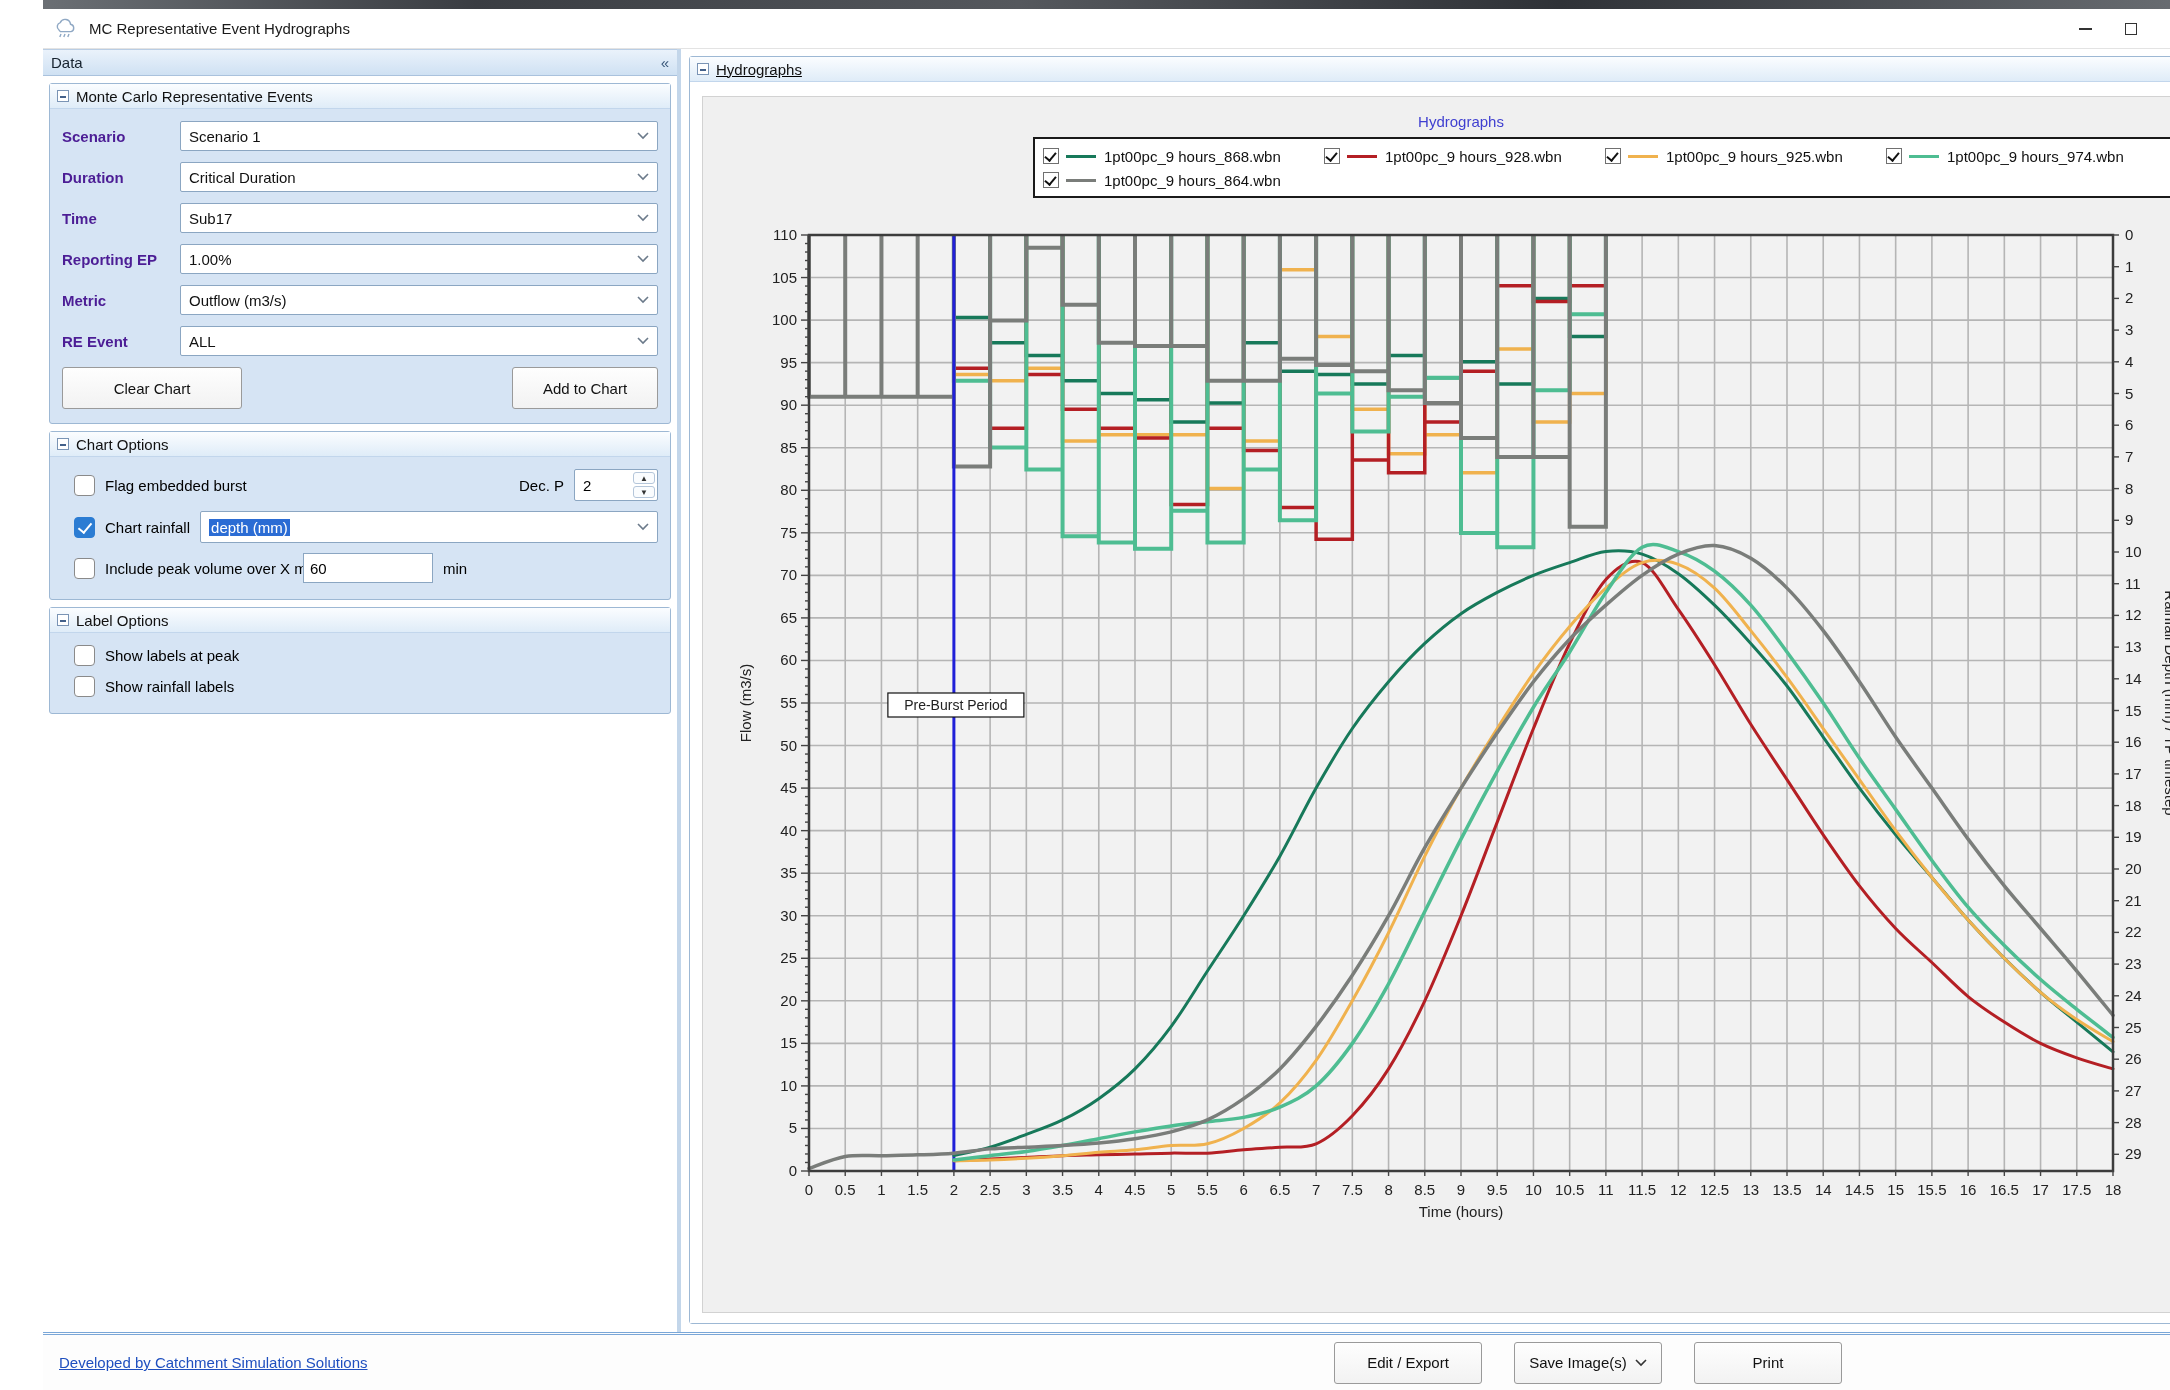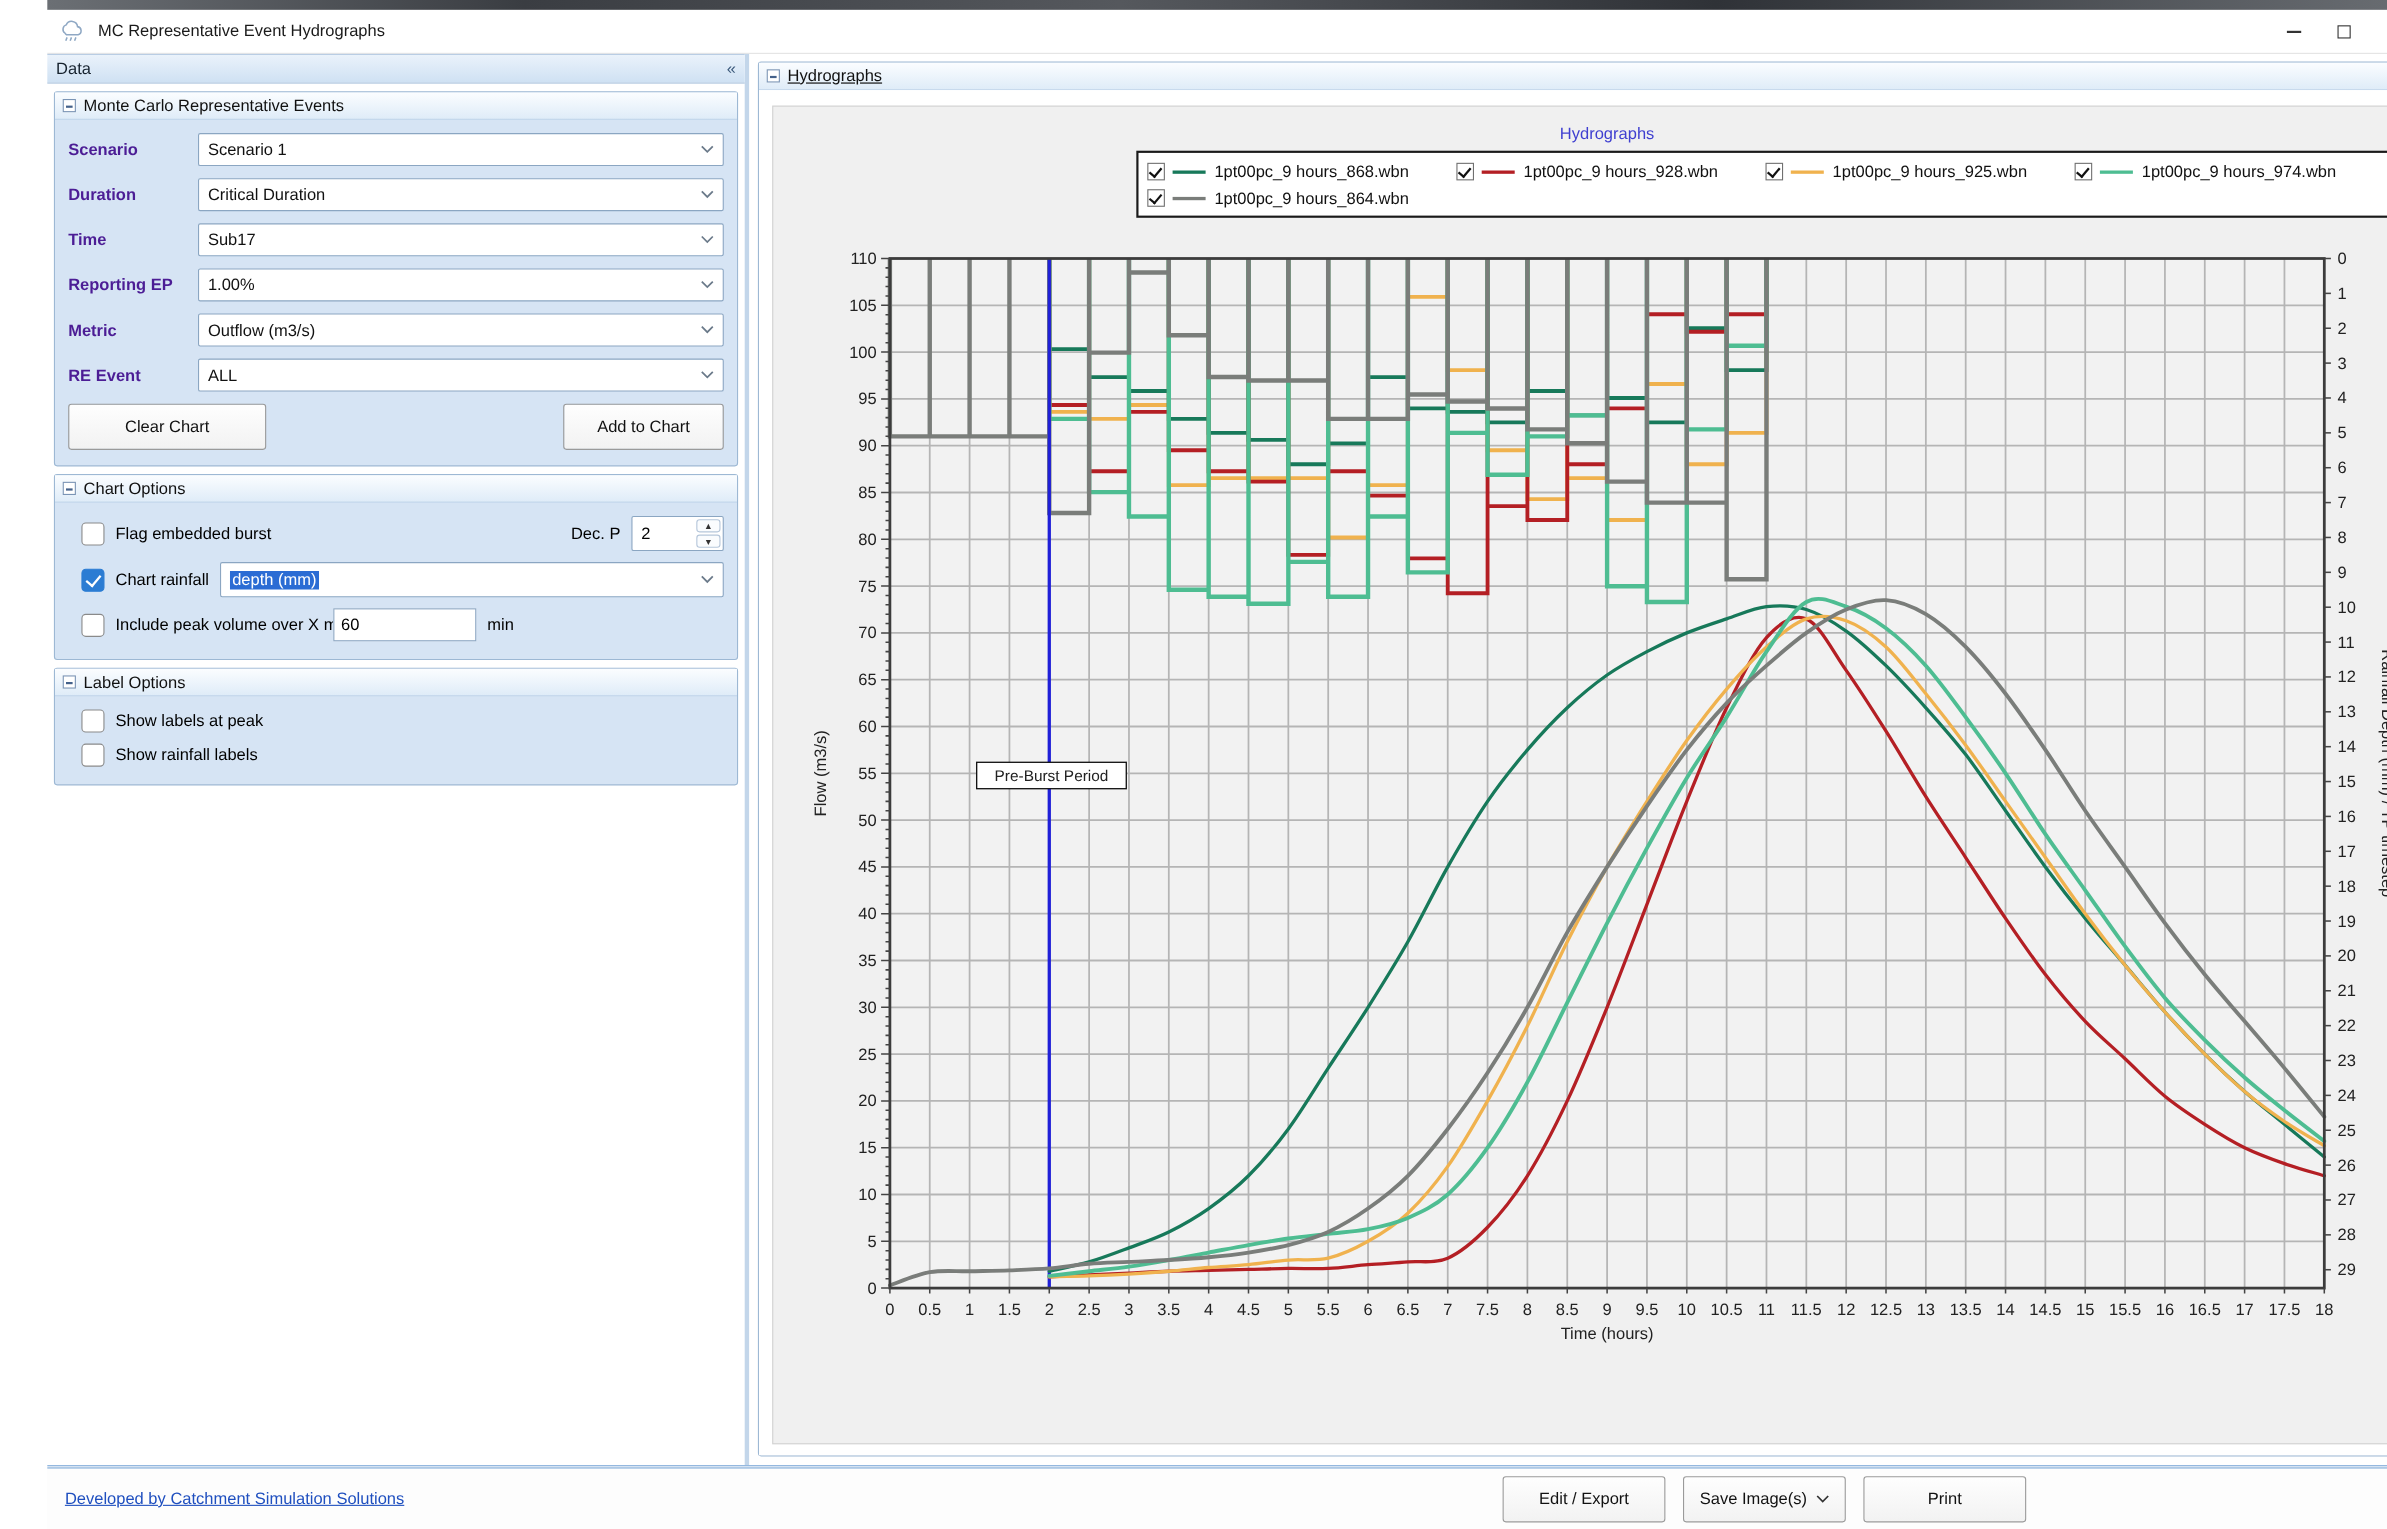--- a/index.html
+++ b/index.html
@@ -89,21 +89,21 @@
   .lg-item { width:281px; display:flex; align-items:center; height:24px; font-size:15px; color:#111; }
   .lg-cb { width:16px; height:16px; border:1px solid #707070; background:#fff; margin-right:7px; position:relative; flex:0 0 auto; }
   .lg-cb::after { content:""; position:absolute; left:3px; top:1px; width:5px; height:9px;
      border:solid #111; border-width:0 2px 2px 0; transform:rotate(40deg); }
   .lg-line { width:30px; height:3px; margin-right:8px; flex:0 0 auto; }
 
   
   .bottom-bar { height:58px; flex:0 0 auto; background:#fdfdfd;
     border-top:3px double #7aa7d8; display:flex; align-items:center; padding:0 16px; }
   .devlink { font-size:15px; color:#1f4fbf; text-decoration:underline; }
-  .bb-buttons { margin-left:auto; margin-right:352px; display:flex; gap:16px; }
+  .bb-buttons { margin-left:auto; margin-right:352px; display:flex; gap:32px; }
   .bb-btn { width:148px; height:42px; }
   .bb-btn.save { display:flex; gap:8px; }
 </style>
 </head>
 <body>
 
 <div class="window">
 
   <div class="top-strip"></div>
 

